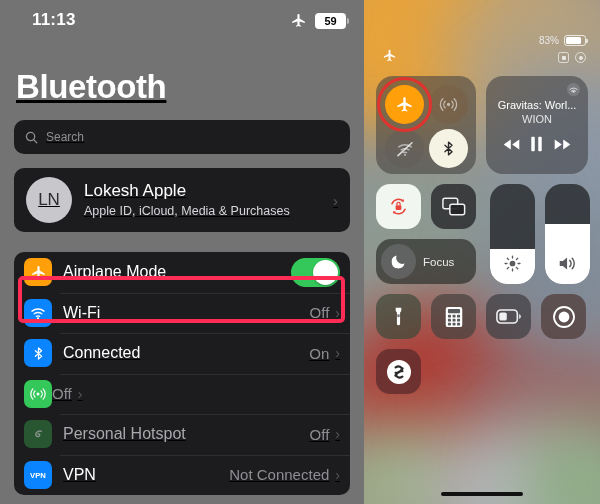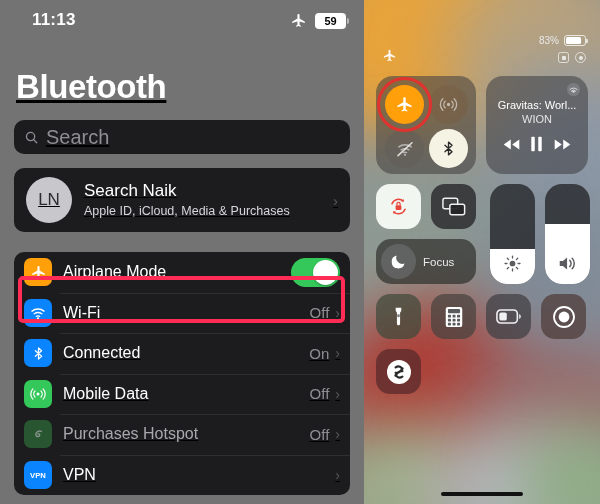--- a/index.html
+++ b/index.html
@@ -42,21 +42,21 @@
     margin:28px 0 0 16px; letter-spacing:-.4px;
   }
 
   
   .search-wrap { margin:14px 14px 0 14px; }
   .search-field {
     height:34px; border-radius:10px; background:#1c1c1e;
     display:flex; align-items:center; padding:0 10px; gap:7px;
   }
   .search-field svg { flex:none; }
-  .search-ph { color:#8e8e93; font-size:20px; }
+  .search-ph { color:#8e8e93; font-size:12px; }
 
   
   .profile-card {
     margin:14px 14px 12px 14px; height:64px; border-radius:10px;
     background:#1c1c1e; display:flex; align-items:center; padding:0 12px; gap:12px;
   }
   .avatar {
     width:46px; height:46px; border-radius:50%; background:#c7c7cc;
     color:#2c2c2e; font-size:17px; font-weight:500;
     display:flex; align-items:center; justify-content:center; flex:none;
@@ -216,21 +216,21 @@
           <circle cx="10.5" cy="10.5" r="6.6" fill="none" stroke="#8e8e93" stroke-width="2.1"></circle>
           <line x1="15.4" y1="15.4" x2="20.4" y2="20.4" stroke="#8e8e93" stroke-width="2.1" stroke-linecap="round"></line>
         </svg>
         <span class="search-ph">Search</span>
       </div>
     </div>
 
     <div class="profile-card">
       <div class="avatar">LN</div>
       <div class="profile-text">
-        <div class="profile-name">Search Naik</div>
+        <div class="profile-name">Lokesh Apple</div>
         <div class="profile-sub">Apple ID, iCloud, Media &amp; Purchases</div>
       </div>
       <div class="chev">›</div>
     </div>
 
     <div class="group" id="settings-group">
         <div class="row">
           <div class="r-icon" style="background: rgb(255, 159, 10);">
             <svg width="17" height="17" viewBox="0 0 24 24">
               <path fill="#fff" d="M21 15.5v-1.8l-7.5-4.5V4.4c0-.9-.7-1.6-1.5-1.6s-1.5.7-1.5 1.6v4.8L3 13.7v1.8l7.5-2.2v4.8L8.4 19.6v1.3l3.6-1 3.6 1v-1.3l-2.1-1.5v-4.8z"></path>
@@ -262,41 +262,41 @@
           <div class="r-value">On</div>
           <div class="r-chev">›</div>
         </div>
         <div class="row">
           <div class="r-icon" style="background: rgb(52, 199, 89);">
             <svg width="18" height="18" viewBox="0 0 24 24">
               <circle cx="12" cy="12" r="2" fill="#fff"></circle>
               <path d="M8 8a5.7 5.7 0 0 0 0 8M16 8a5.7 5.7 0 0 1 0 8M5.2 5.2a9.6 9.6 0 0 0 0 13.6M18.8 5.2a9.6 9.6 0 0 1 0 13.6" fill="none" stroke="#fff" stroke-width="1.6" stroke-linecap="round"></path>
             </svg>
           </div>
-          <div class="r-label">Mobile Data</div>
           <div class="r-value">Off</div>
           <div class="r-chev">›</div>
         </div>
         <div class="row">
           <div class="r-icon" style="background: rgb(47, 122, 62); opacity: 0.62;">
             <svg width="18" height="18" viewBox="0 0 24 24">
               <path d="M16.5 8.6c-3.4-1.4-7 .6-7.4 3.4-.3 2 1.3 3.6 3.1 3.4 1.5-.2 2.4-1.5 2-2.6-.3-.9-1.4-1.3-2.2-.8" fill="none" stroke="rgba(255,255,255,.72)" stroke-width="1.9" stroke-linecap="round"></path>
             </svg>
           </div>
-          <div class="r-label dim">Purchases Hotspot</div>
+          <div class="r-label dim">Personal Hotspot</div>
           <div class="r-value">Off</div>
           <div class="r-chev">›</div>
         </div>
         <div class="row">
           <div class="r-icon" style="background: rgb(10, 132, 255);">
             <svg width="24" height="11" viewBox="0 0 26 12">
               <text x="13" y="9.4" font-family="Liberation Sans, sans-serif" font-size="8.4" font-weight="bold" fill="#fff" text-anchor="middle">VPN</text>
             </svg>
           </div>
           <div class="r-label">VPN</div>
+          <div class="r-value">Not Connected</div>
           <div class="r-chev">›</div>
         </div>
       </div>
 
     <div class="highlight-box"></div>
   </div>
 
   <div id="right">
 
     <div class="wall">

